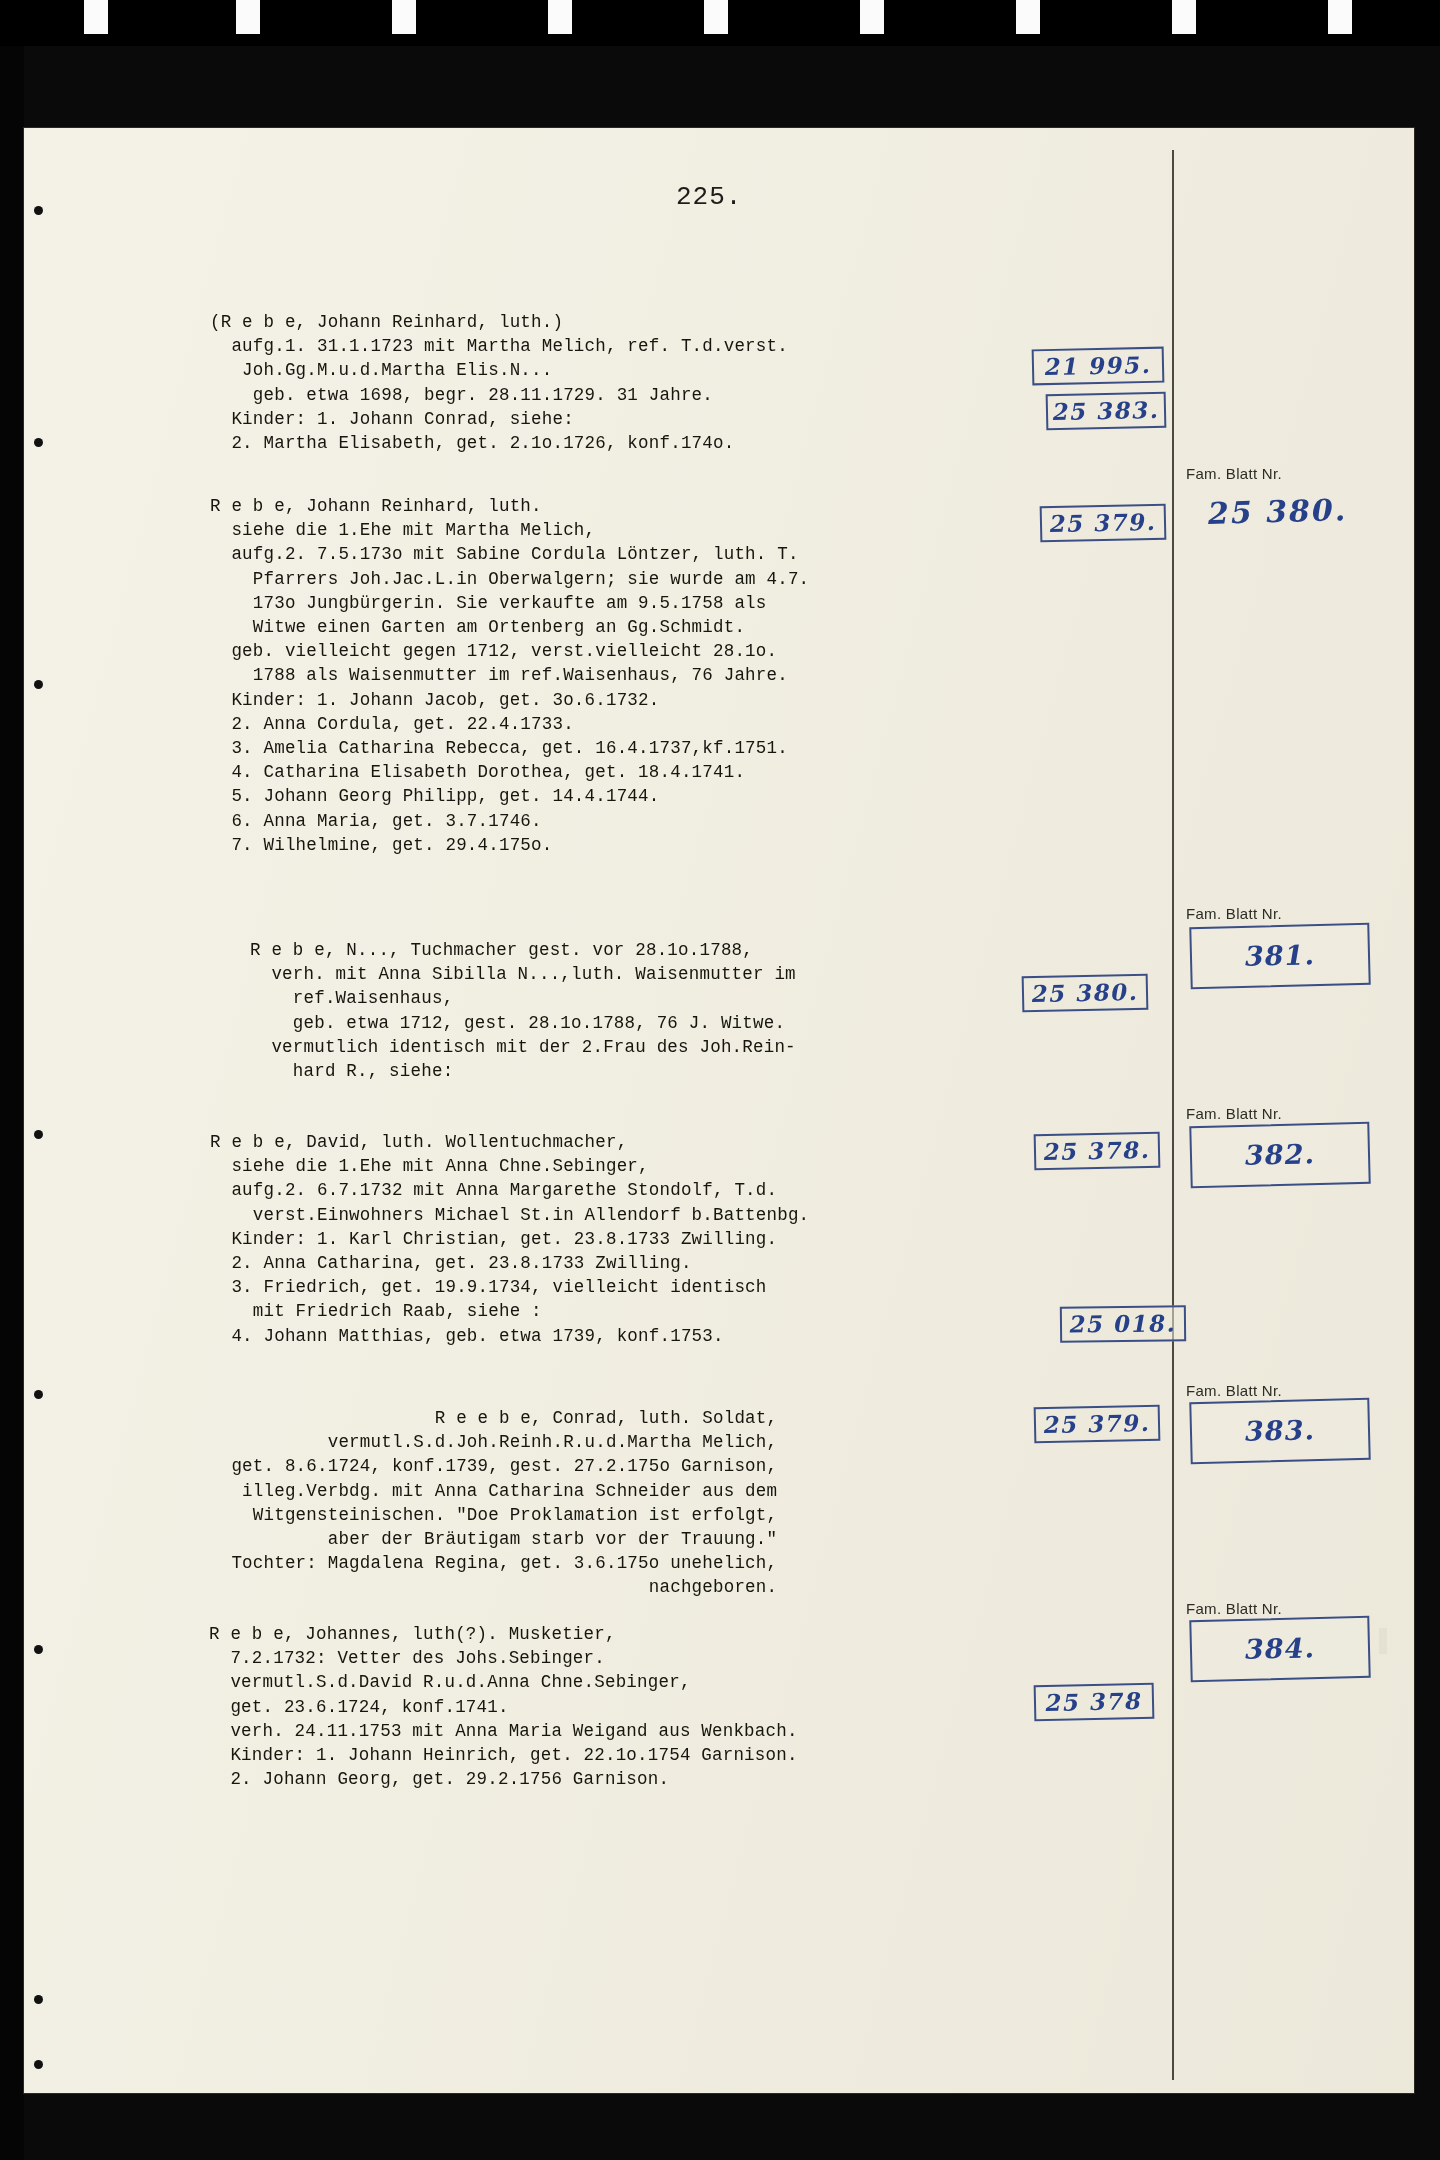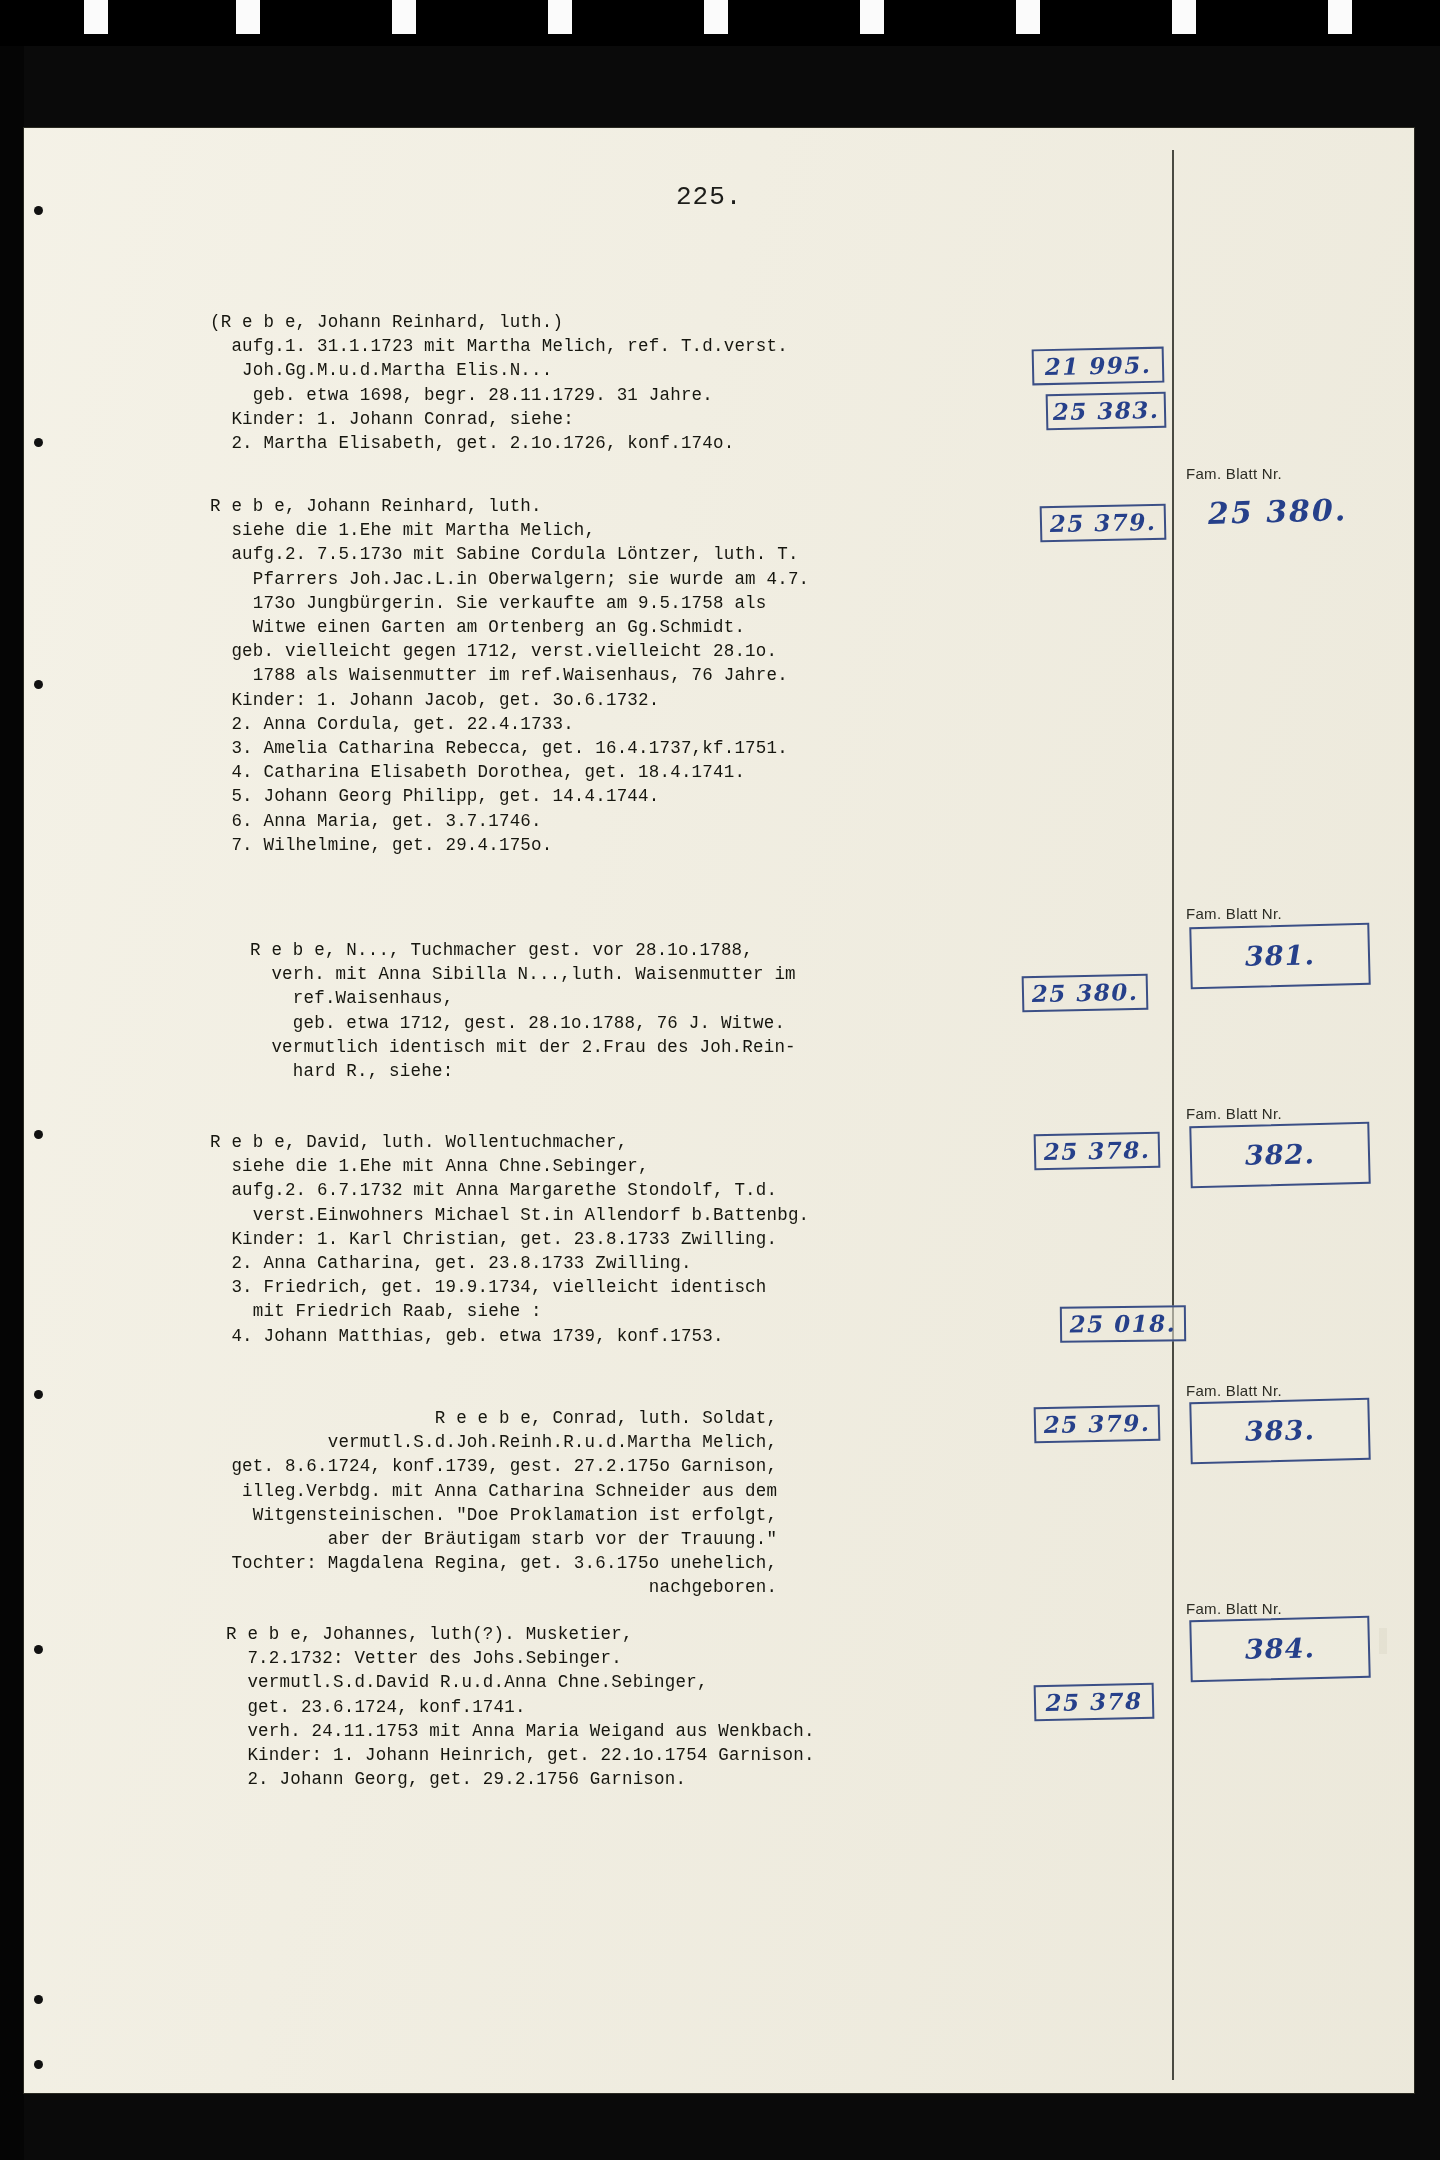--- a/index.html
+++ b/index.html
@@ -233,21 +233,21 @@
   illeg.Verbdg. mit Anna Catharina Schneider aus dem
     Witgensteinischen. "Doe Proklamation ist erfolgt,
     aber der Bräutigam starb vor der Trauung."
   Tochter: Magdalena Regina, get. 3.6.175o unehelich,
     nachgeboren.</div>
   <div class="numbox" style="left:1034px;top:1406px;width:122px;height:32px;line-height:32px;">25 379.</div>
 
   <div class="famlabel" style="left:1186px;top:1600px;">Fam. Blatt Nr.</div>
   <div class="fambox" style="left:1190px;top:1618px;width:176px;height:58px;line-height:58px;">384.</div>
 
-  <div class="block" style="left:226px;top:1622px;">R e b e, Johannes, luth(?). Musketier,
+  <div class="block" style="left:209px;top:1622px;">R e b e, Johannes, luth(?). Musketier,
   7.2.1732: Vetter des Johs.Sebinger.
   vermutl.S.d.David R.u.d.Anna Chne.Sebinger,
   get. 23.6.1724, konf.1741.
   verh. 24.11.1753 mit Anna Maria Weigand aus Wenkbach.
   Kinder: 1. Johann Heinrich, get. 22.1o.1754 Garnison.
   2. Johann Georg, get. 29.2.1756 Garnison.</div>
   <div class="numbox" style="left:1034px;top:1684px;width:116px;height:32px;line-height:32px;">25 378</div>
 
 </div>
 

